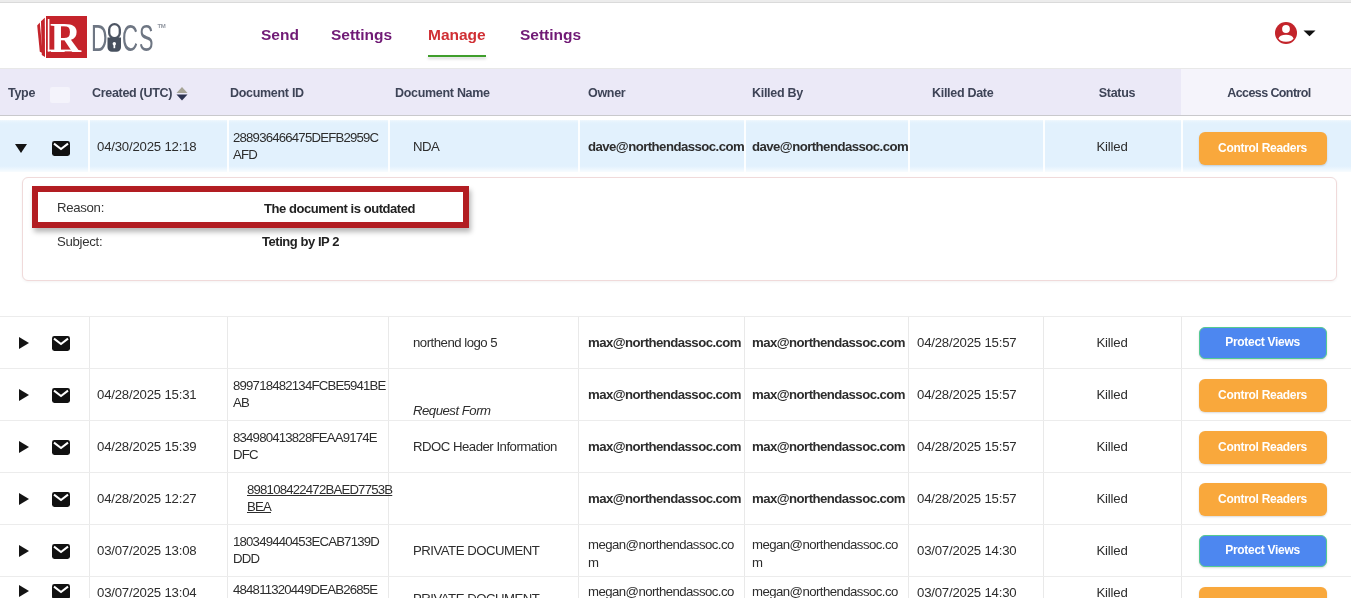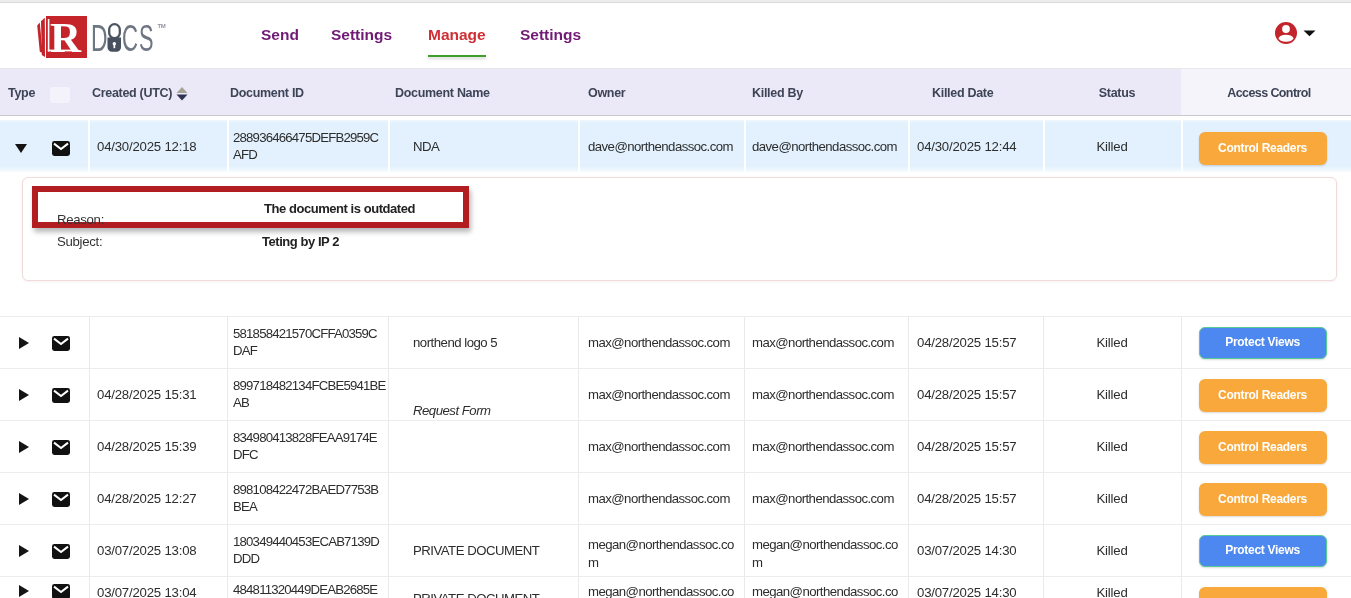--- a/index.html
+++ b/index.html
@@ -18,21 +18,21 @@
   #thead { left:0; top:69px; width:1351px; height:47px; background:#ebe9f7; border-bottom:1px solid #c9c9cc; }
   #thead .hcell { position:absolute; top:3px; height:42px; line-height:42px; font-size:12.5px; font-weight:bold; color:#3e4457; letter-spacing:-0.3px; }
   #thead-last { position:absolute; left:1181px; top:0; width:170px; height:46px; background:#f5f4fb; }
   #ghost-env { position:absolute; left:50px; top:87px; width:20px; height:16px; background:rgba(255,255,255,0.45); border-radius:2px; }
   
   .vline { position:absolute; top:0; bottom:0; width:1px; background:#e9e9e9; }
   .row { position:absolute; left:0; width:1351px; background:#fff; border-top:1px solid #ececec; }
   .cell { position:absolute; font-size:13.2px; color:#2d2d2d; white-space:nowrap; letter-spacing:-0.2px; }
   .twoline { line-height:16.5px; letter-spacing:-0.8px; }
   .twoline-mail { line-height:17.5px; letter-spacing:-0.55px; }
-  .mail { letter-spacing:-0.55px; }
+  .mail { letter-spacing:-0.55px;font-weight:bold; }
   .dname { letter-spacing:-0.5px;margin-left:17px; }
   .btn { position:absolute; left:1198.5px; width:128px; height:33px; border-radius:6px;
     color:#fff; font-size:12px; letter-spacing:-0.3px; font-weight:bold; text-align:center; line-height:33px;
     box-shadow:0 1px 2px rgba(0,0,0,0.15); white-space:nowrap; }
   .btn-orange { background:#f9a83c; }
   .btn-blue { background:#4d87f0; border:1.5px solid #55ca92; height:32px; line-height:29px; }
   .tri-right { position:absolute; width:0; height:0; border-top:6px solid transparent;
     border-bottom:6px solid transparent; border-left:10px solid #141414; }
   .tri-down { position:absolute; width:0; height:0; border-left:6px solid transparent;
     border-right:6px solid transparent; border-top:9px solid #141414; }
@@ -114,47 +114,45 @@
     <div class="tri-down" style="left:15px; top:23.5px;"></div>
     <svg class="abs" style="left:52px; top:20.5px;" width="18" height="15" viewBox="0 0 18 15">
       <rect x="0" y="0" width="18" height="15" rx="2.4" fill="#111"></rect>
       <path d="M2 2.6 L9 8 L16 2.6" stroke="#fff" stroke-width="2" fill="none"></path>
     </svg>
     <div class="cell" style="left:97px; top:1px; line-height:52px;">04/30/2025 12:18</div>
     <div class="cell twoline" style="left:233px; top:10px;">288936466475DEFB2959C<br>AFD</div>
     <div class="cell dname" style="left:396px; top:1px; line-height:52px;">NDA</div>
     <div class="cell mail" style="left:588px; top:1px; line-height:52px;">dave@northendassoc.com</div>
     <div class="cell mail" style="left:752px; top:1px; line-height:52px;">dave@northendassoc.com</div>
-    <div class="cell" style="left:917px; top:1px; line-height:52px;">04/30/2025 12:44</div>
     <div class="cell" style="left:1043px; top:1px; width:138px; text-align:center; line-height:52px;">Killed</div>
     <div class="btn btn-orange" style="top:11.5px;">Control Readers</div>
   </div>
 
   <div class="abs" id="panel"></div>
   <div class="abs" id="redbox"></div>
-  <div class="plabel" style="top:212px;">Reason:</div>
+  <div class="plabel" style="top:200px;">Reason:</div>
   <div class="pvalue" style="left:264px; top:200.5px;">The document is outdated</div>
   <div class="plabel" style="top:233.5px;">Subject:</div>
   <div class="pvalue" style="left:262px; top:233.5px;">Teting by IP 2</div>
 
   <div class="row" style="top:316px; height:52px;">
     <div class="vline" style="left:89px;"></div>
       <div class="vline" style="left:227px;"></div>
       <div class="vline" style="left:388px;"></div>
       <div class="vline" style="left:578px;"></div>
       <div class="vline" style="left:744px;"></div>
       <div class="vline" style="left:908px;"></div>
       <div class="vline" style="left:1043px;"></div>
       <div class="vline" style="left:1181px;"></div>
     <div class="tri-right" style="left:19px; top:20px;"></div>
     <svg class="abs" style="left:52px; top:18.5px;" width="18" height="15" viewBox="0 0 18 15">
         <rect x="0" y="0" width="18" height="15" rx="2.4" fill="#111"></rect>
         <path d="M2 2.6 L9 8 L16 2.6" stroke="#fff" stroke-width="2" fill="none"></path>
       </svg>
-    <div class="cell twoline" style="left:233px; top:9px;">581858421570CFFA0359C<br>DAF</div>
     <div class="cell dname" style="left:396px; top:0; line-height:52px;">northend logo 5</div>
     <div class="cell mail" style="left:588px; top:0; line-height:52px;">max@northendassoc.com</div>
     <div class="cell mail" style="left:752px; top:0; line-height:52px;">max@northendassoc.com</div>
     <div class="cell" style="left:917px; top:0; line-height:52px;">04/28/2025 15:57</div>
     <div class="cell" style="left:1063px; top:0; width:98px; text-align:center; line-height:52px;">Killed</div>
     <div class="btn btn-blue" style="top:9.5px;">Protect Views</div>
   </div>
 
   <div class="row" style="top:368px; height:52px;">
     <div class="vline" style="left:89px;"></div>
@@ -189,20 +187,21 @@
       <div class="vline" style="left:908px;"></div>
       <div class="vline" style="left:1043px;"></div>
       <div class="vline" style="left:1181px;"></div>
     <div class="tri-right" style="left:19px; top:20px;"></div>
     <svg class="abs" style="left:52px; top:18.5px;" width="18" height="15" viewBox="0 0 18 15">
         <rect x="0" y="0" width="18" height="15" rx="2.4" fill="#111"></rect>
         <path d="M2 2.6 L9 8 L16 2.6" stroke="#fff" stroke-width="2" fill="none"></path>
       </svg>
     <div class="cell" style="left:97px; top:0; line-height:52px;">04/28/2025 15:39</div>
     <div class="cell twoline" style="left:233px; top:9px;">834980413828FEAA9174E<br>DFC</div>
+    <div class="cell dname" style="left:396px; top:0; line-height:52px;">RDOC Header Information</div>
     <div class="cell mail" style="left:588px; top:0; line-height:52px;">max@northendassoc.com</div>
     <div class="cell mail" style="left:752px; top:0; line-height:52px;">max@northendassoc.com</div>
     <div class="cell" style="left:917px; top:0; line-height:52px;">04/28/2025 15:57</div>
     <div class="cell" style="left:1063px; top:0; width:98px; text-align:center; line-height:52px;">Killed</div>
     <div class="btn btn-orange" style="top:9.5px;">Control Readers</div>
   </div>
 
   <div class="row" style="top:472px; height:52px;">
     <div class="vline" style="left:89px;"></div>
       <div class="vline" style="left:227px;"></div>
@@ -211,21 +210,21 @@
       <div class="vline" style="left:744px;"></div>
       <div class="vline" style="left:908px;"></div>
       <div class="vline" style="left:1043px;"></div>
       <div class="vline" style="left:1181px;"></div>
     <div class="tri-right" style="left:19px; top:20px;"></div>
     <svg class="abs" style="left:52px; top:18.5px;" width="18" height="15" viewBox="0 0 18 15">
         <rect x="0" y="0" width="18" height="15" rx="2.4" fill="#111"></rect>
         <path d="M2 2.6 L9 8 L16 2.6" stroke="#fff" stroke-width="2" fill="none"></path>
       </svg>
     <div class="cell" style="left:97px; top:0; line-height:52px;">04/28/2025 12:27</div>
-    <div class="cell twoline" style="left:233px; top:9px;">898108422472BAED7753B<br>BEA</div>
+    <div class="cell twoline" style="left:247px; top:9px;text-decoration:underline;">898108422472BAED7753B<br>BEA</div>
     <div class="cell mail" style="left:588px; top:0; line-height:52px;">max@northendassoc.com</div>
     <div class="cell mail" style="left:752px; top:0; line-height:52px;">max@northendassoc.com</div>
     <div class="cell" style="left:917px; top:0; line-height:52px;">04/28/2025 15:57</div>
     <div class="cell" style="left:1063px; top:0; width:98px; text-align:center; line-height:52px;">Killed</div>
     <div class="btn btn-orange" style="top:9.5px;">Control Readers</div>
   </div>
 
   <div class="row" style="top:524px; height:52px;">
     <div class="vline" style="left:89px;"></div>
       <div class="vline" style="left:227px;"></div>

